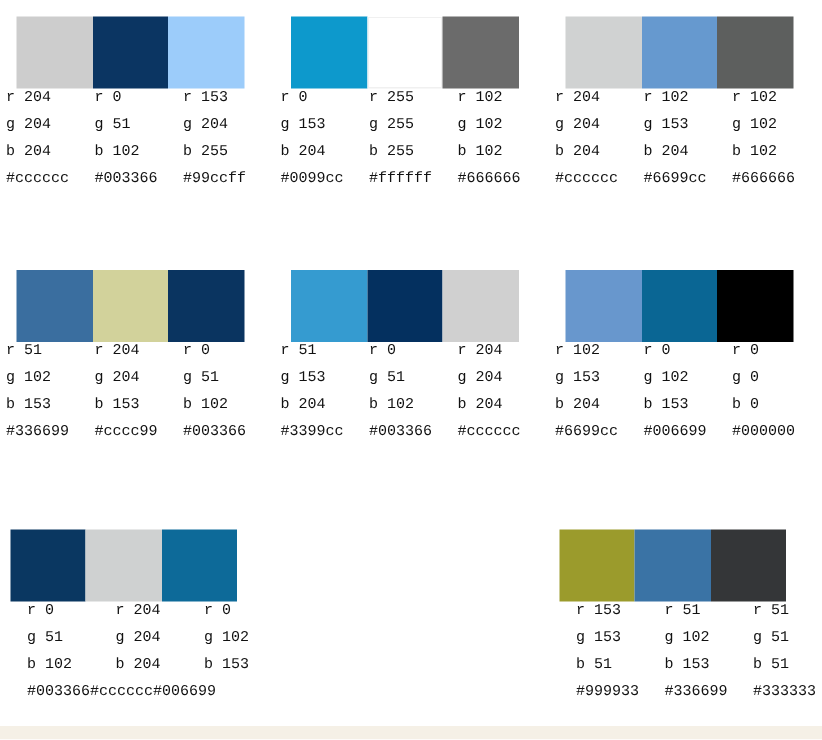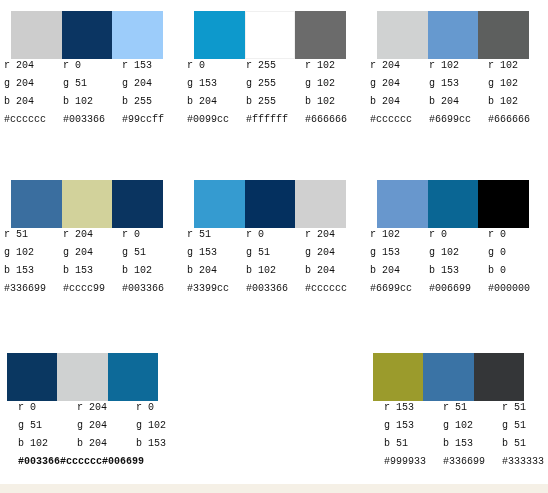--- a/index.html
+++ b/index.html
@@ -60,21 +60,20 @@
   }
   .info-cell {
     width: 59px;
     flex: 0 0 59px;
   }
 
   
   .hex-row.spaced .info-cell { width: 59px; flex: 0 0 59px; }
   .hex-row.tight {
     display: block;
-    font-weight: bold;
   }
 
   
   .col-1 { left: 0px; }
   .col-2 { left: 183px; }
   .col-3 { left: 366px; }
 
   .row-1 { top: 0px; }
   .row-2 { top: 169px; }
   .row-3 { top: 339px; }

